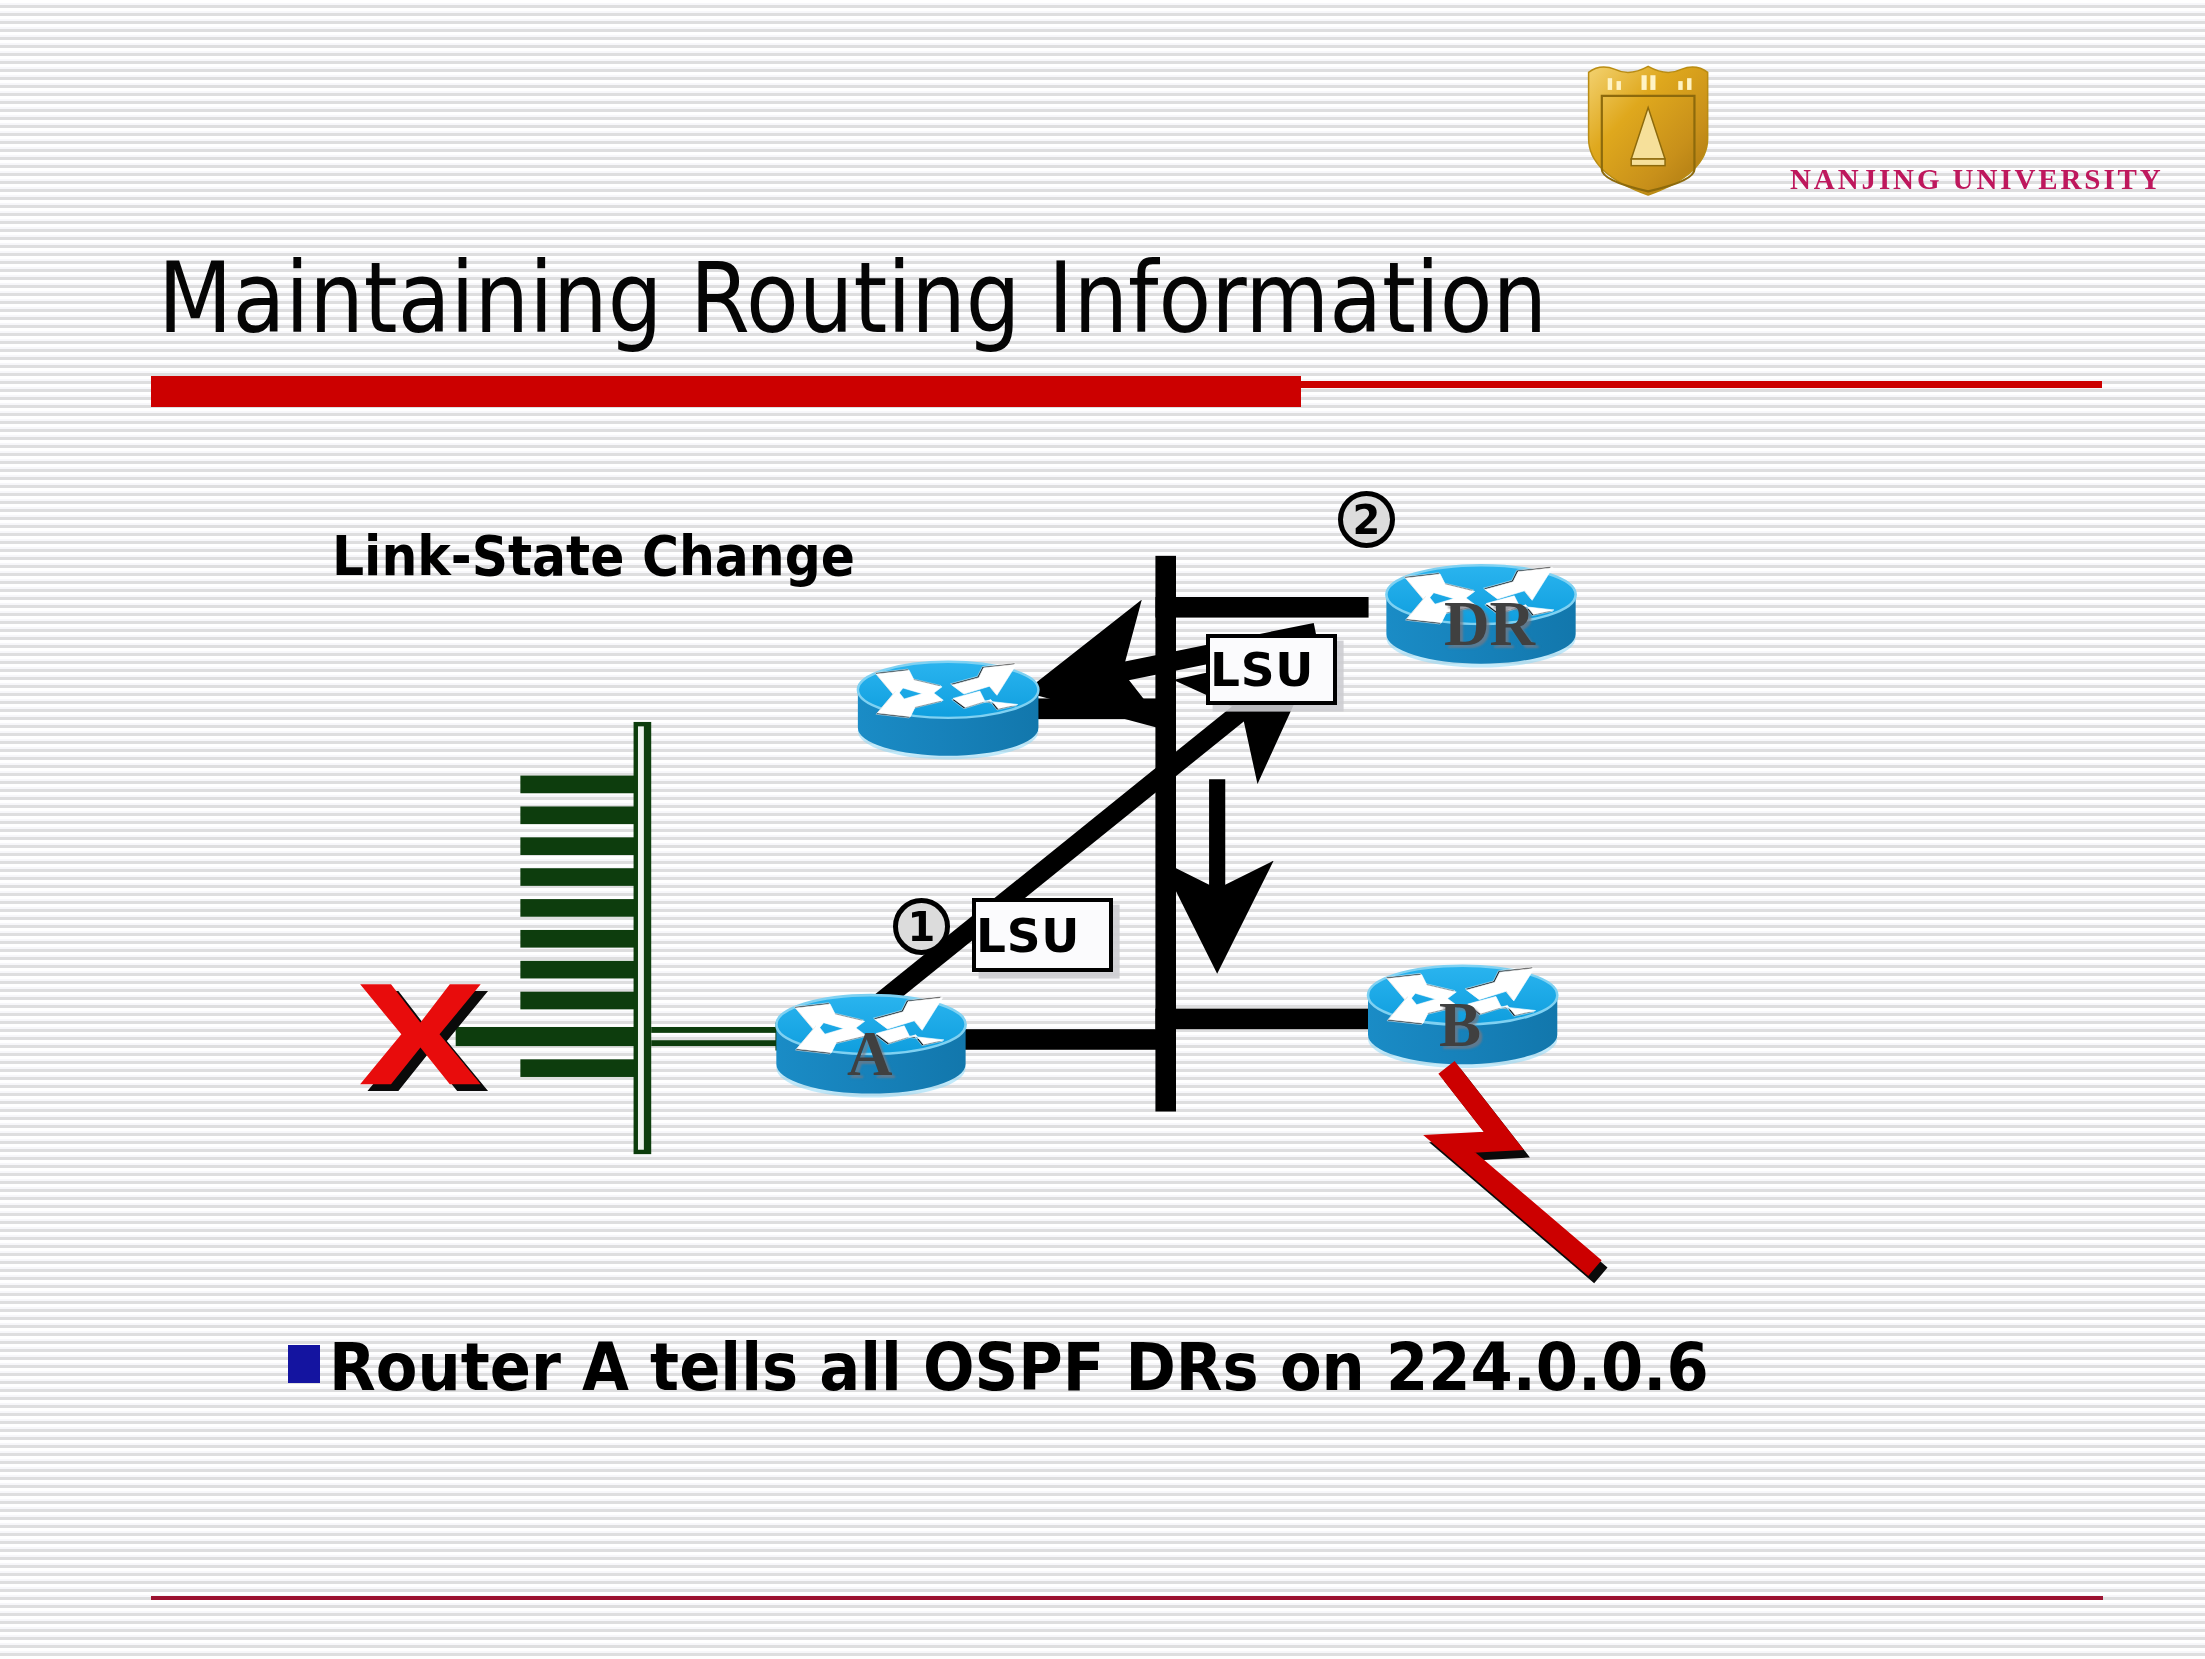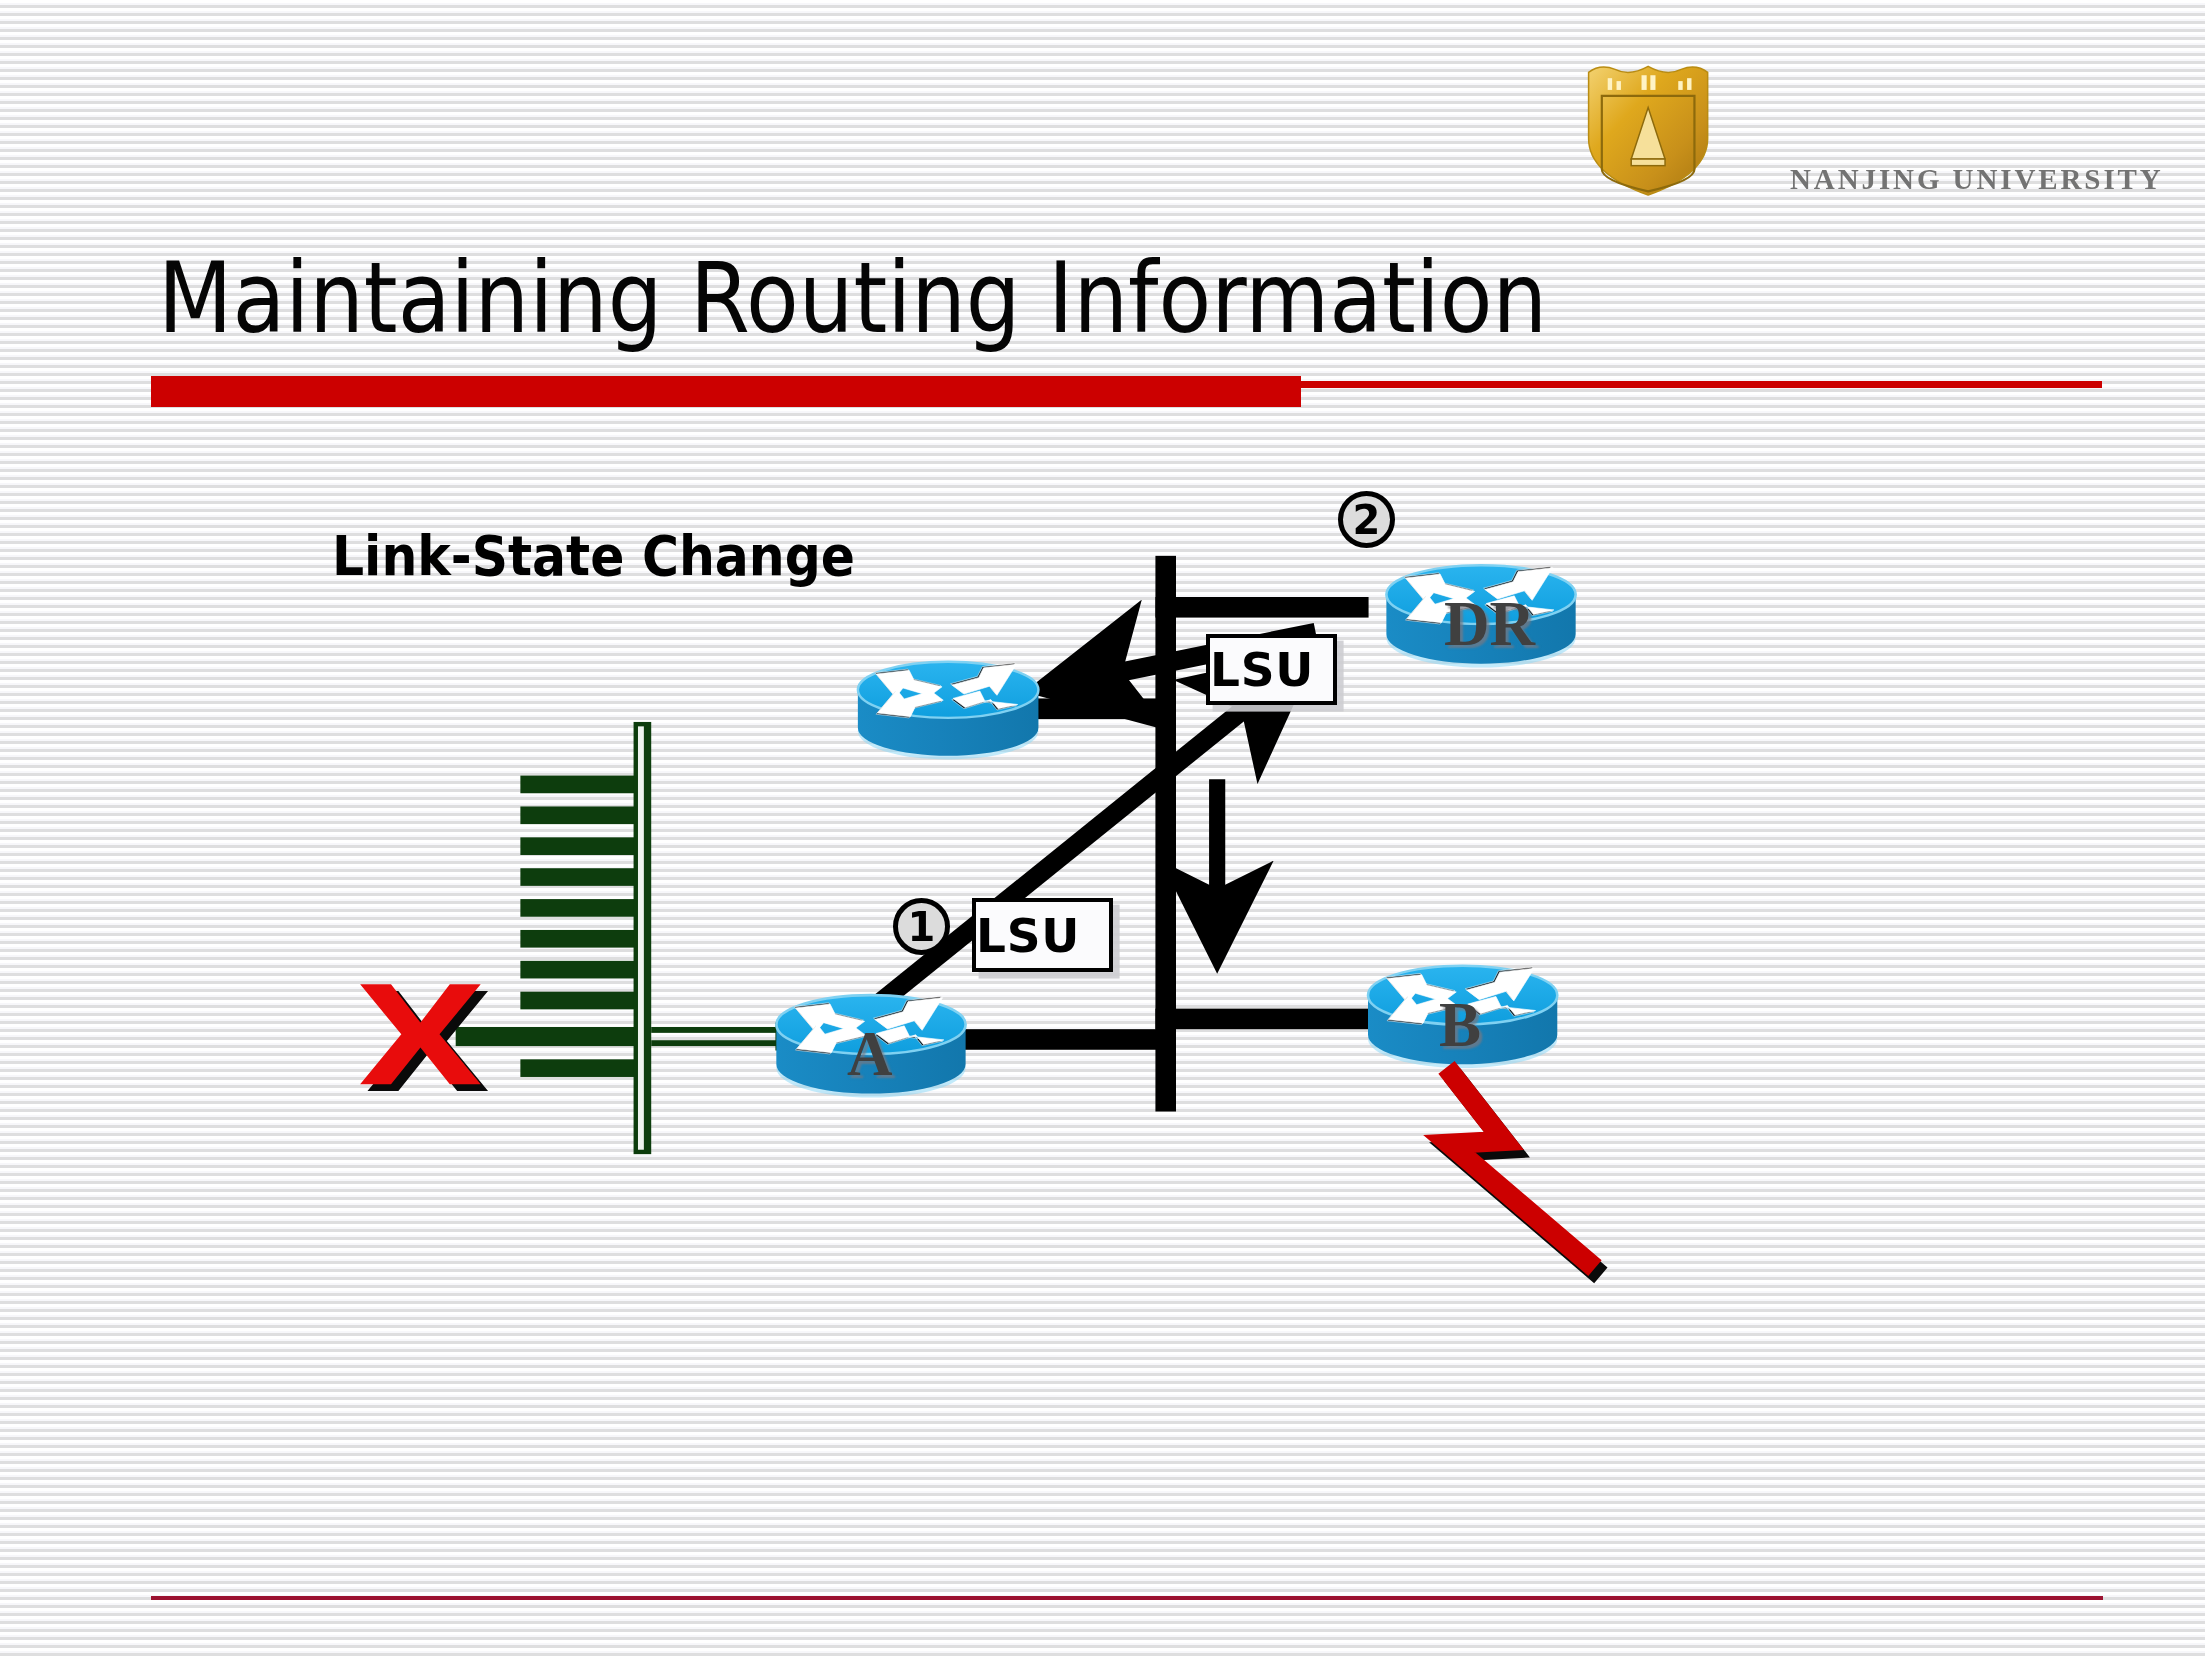--- a/index.html
+++ b/index.html
@@ -15,21 +15,21 @@
   }
 
   
   #logo{position:absolute;left:1584px;top:40px;width:559px;height:158px;}
   #shield{position:absolute;left:0;top:22px;width:129px;height:136px;}
   #cnname{position:absolute;left:195px;top:7.4px;width:368px;height:110px;
     color:#e01818;font-family:"DejaVu Serif",serif;font-weight:bold;
     font-size:91px;line-height:103px;letter-spacing:8.8px;white-space:nowrap;
     text-shadow:1.5px 1.5px 0 rgba(200,0,0,.25);}
   #enname{position:absolute;left:206px;top:123px;width:382px;
-    color:#737373;font-family:"Liberation Serif",serif;font-weight:bold;
+    color:#be185d;font-family:"Liberation Serif",serif;font-weight:bold;
     font-size:29px;letter-spacing:2.9px;white-space:nowrap;}
 
   
   #title{position:absolute;left:158px;top:243px;width:1911px;
     font-size:98px;line-height:110px;color:#050505;white-space:nowrap;
     font-family:"DejaVu Sans",sans-serif;font-weight:400;
     transform:scaleX(.88);transform-origin:left center;}
   #bar-thick{position:absolute;left:151px;top:376px;width:1150px;height:31px;background:#cc0000;}
   #bar-thin{position:absolute;left:1301px;top:381px;width:801px;height:6.6px;background:#cc0000;}
   #bottom-rule{position:absolute;left:151px;top:1596px;width:1952px;height:4.4px;background:#9c1230;}
@@ -229,14 +229,18 @@
 </div>
 
 <div class="lsu" style="left:1206px;top:634px;width:131px;height:71px;">
   <span>LSU</span>
 </div>
 <div class="lsu" style="left:972px;top:898px;width:141px;height:74px;">
   <span>LSU</span>
 </div>
 
 <div id="bullets">
+  <div class="bullet-row">
+    <div class="bullet-mark"></div>
+    <div class="bullet-text">Router A tells all OSPF DRs on 224.0.0.6</div>
+  </div>
 </div>
 
 
 </body></html>

